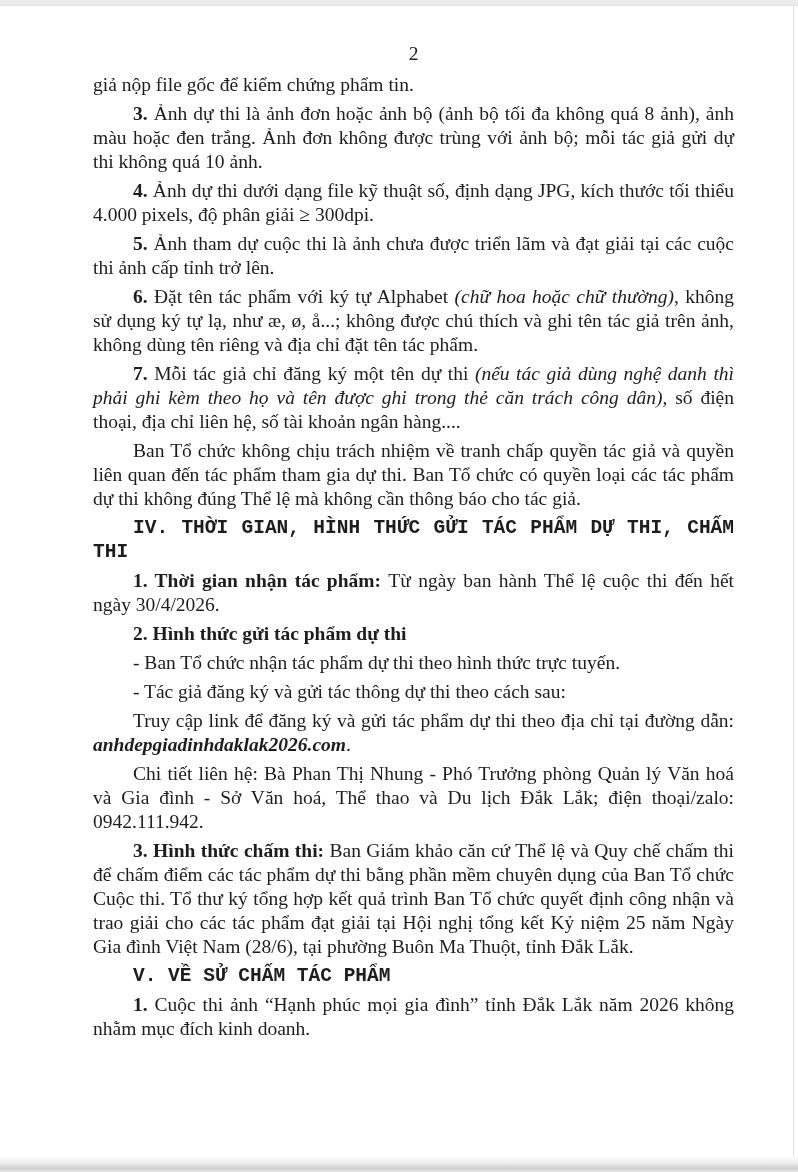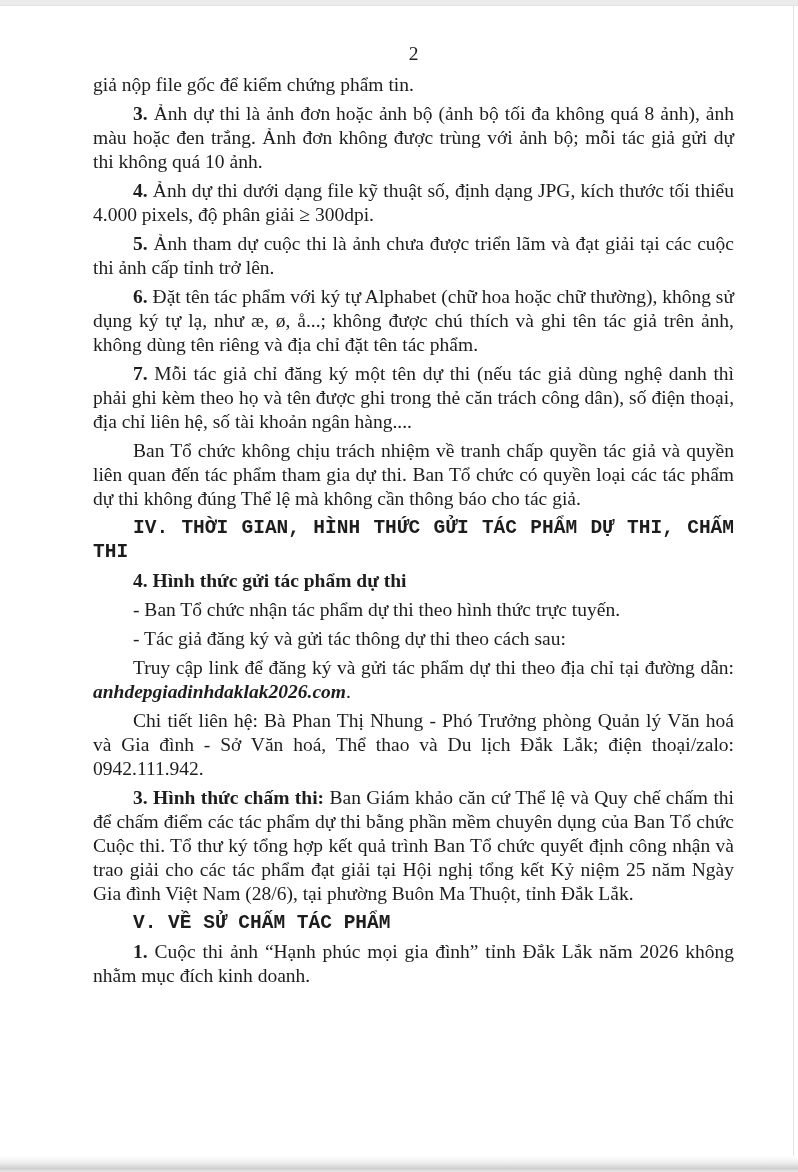--- a/index.html
+++ b/index.html
@@ -58,41 +58,42 @@
     text-align: justify;
   }
   .doc-body p.indent {
     text-indent: 40px;
   }
   .doc-body p.heading {
     font-weight: bold;
     font-family: Liberation Mono, monospace;
   }
   .doc-body span.b  { font-weight: bold; }
-  .doc-body span.i  { }
+  .doc-body span.i  { font-style: italic; }
   .doc-body span.bi { font-weight: bold; font-style: italic; margin-top: 16px; }
 </style>
 </head>
 <body>
 
 <div class="viewer">
   <div class="top-bar" style="background: rgb(235, 235, 235);"></div>
 
   <div class="page" style="color: rgb(29, 29, 29);">
     <div class="page-number">2</div>
     <div class="doc-body" id="doc-body">
         <p><span>giả nộp file gốc để kiểm chứng phẩm tin.</span></p>
         <p class="indent"><span class="b">3. </span><span>Ảnh dự thi là ảnh đơn hoặc ảnh bộ (ảnh bộ tối đa không quá 8 ảnh), ảnh màu hoặc đen trắng. Ảnh đơn không được trùng với ảnh bộ; mỗi tác giả gửi dự thi không quá 10 ảnh.</span></p>
         <p class="indent"><span class="b">4. </span><span>Ảnh dự thi dưới dạng file kỹ thuật số, định dạng JPG, kích thước tối thiểu 4.000 pixels, độ phân giải ≥ 300dpi.</span></p>
         <p class="indent"><span class="b">5. </span><span>Ảnh tham dự cuộc thi là ảnh chưa được triển lãm và đạt giải tại các cuộc thi ảnh cấp tỉnh trở lên.</span></p>
         <p class="indent"><span class="b">6. </span><span>Đặt tên tác phẩm với ký tự Alphabet </span><span class="i">(chữ hoa hoặc chữ thường)</span><span>, không sử dụng ký tự lạ, như æ, ø, å...; không được chú thích và ghi tên tác giả trên ảnh, không dùng tên riêng và địa chỉ đặt tên tác phẩm.</span></p>
         <p class="indent"><span class="b">7. </span><span>Mỗi tác giả chỉ đăng ký một tên dự thi </span><span class="i">(nếu tác giả dùng nghệ danh thì phải ghi kèm theo họ và tên được ghi trong thẻ căn trách công dân),</span><span> số điện thoại, địa chỉ liên hệ, số tài khoản ngân hàng....</span></p>
         <p class="indent"><span>Ban Tổ chức không chịu trách nhiệm về tranh chấp quyền tác giả và quyền liên quan đến tác phẩm tham gia dự thi. Ban Tổ chức có quyền loại các tác phẩm dự thi không đúng Thể lệ mà không cần thông báo cho tác giả.</span></p>
         <p class="indent heading"><span class="b">IV. THỜI GIAN, HÌNH THỨC GỬI TÁC PHẨM DỰ THI, CHẤM THI</span></p>
-        <p class="indent"><span class="b">4. Hình thức gửi tác phẩm dự thi</span></p>
+        <p class="indent"><span class="b">1. Thời gian nhận tác phẩm: </span><span>Từ ngày ban hành Thể lệ cuộc thi đến hết ngày 30/4/2026.</span></p>
+        <p class="indent"><span class="b">2. Hình thức gửi tác phẩm dự thi</span></p>
         <p class="indent"><span>- Ban Tổ chức nhận tác phẩm dự thi theo hình thức trực tuyến.</span></p>
         <p class="indent"><span>- Tác giả đăng ký và gửi tác thông dự thi theo cách sau:</span></p>
         <p class="indent"><span>Truy cập link để đăng ký và gửi tác phẩm dự thi theo địa chỉ tại đường dẫn: </span><span class="bi">anhdepgiadinhdaklak2026.com</span><span>.</span></p>
         <p class="indent"><span>Chi tiết liên hệ: Bà Phan Thị Nhung - Phó Trưởng phòng Quản lý Văn hoá và Gia đình - Sở Văn hoá, Thể thao và Du lịch Đắk Lắk; điện thoại/zalo: 0942.111.942.</span></p>
         <p class="indent"><span class="b">3. Hình thức chấm thi: </span><span>Ban Giám khảo căn cứ Thể lệ và Quy chế chấm thi để chấm điểm các tác phẩm dự thi bằng phần mềm chuyên dụng của Ban Tổ chức Cuộc thi. Tổ thư ký tổng hợp kết quả trình Ban Tổ chức quyết định công nhận và trao giải cho các tác phẩm đạt giải tại Hội nghị tổng kết Kỷ niệm 25 năm Ngày Gia đình Việt Nam (28/6), tại phường Buôn Ma Thuột, tỉnh Đắk Lắk.</span></p>
         <p class="indent heading"><span class="b">V. VỀ SỬ CHẤM TÁC PHẨM</span></p>
         <p class="indent"><span class="b">1. </span><span>Cuộc thi ảnh “Hạnh phúc mọi gia đình” tỉnh Đắk Lắk năm 2026 không nhằm mục đích kinh doanh.</span></p>
       </div>
   </div>
 

